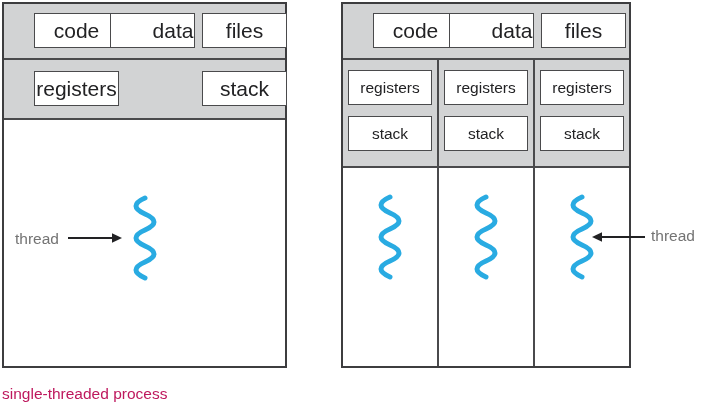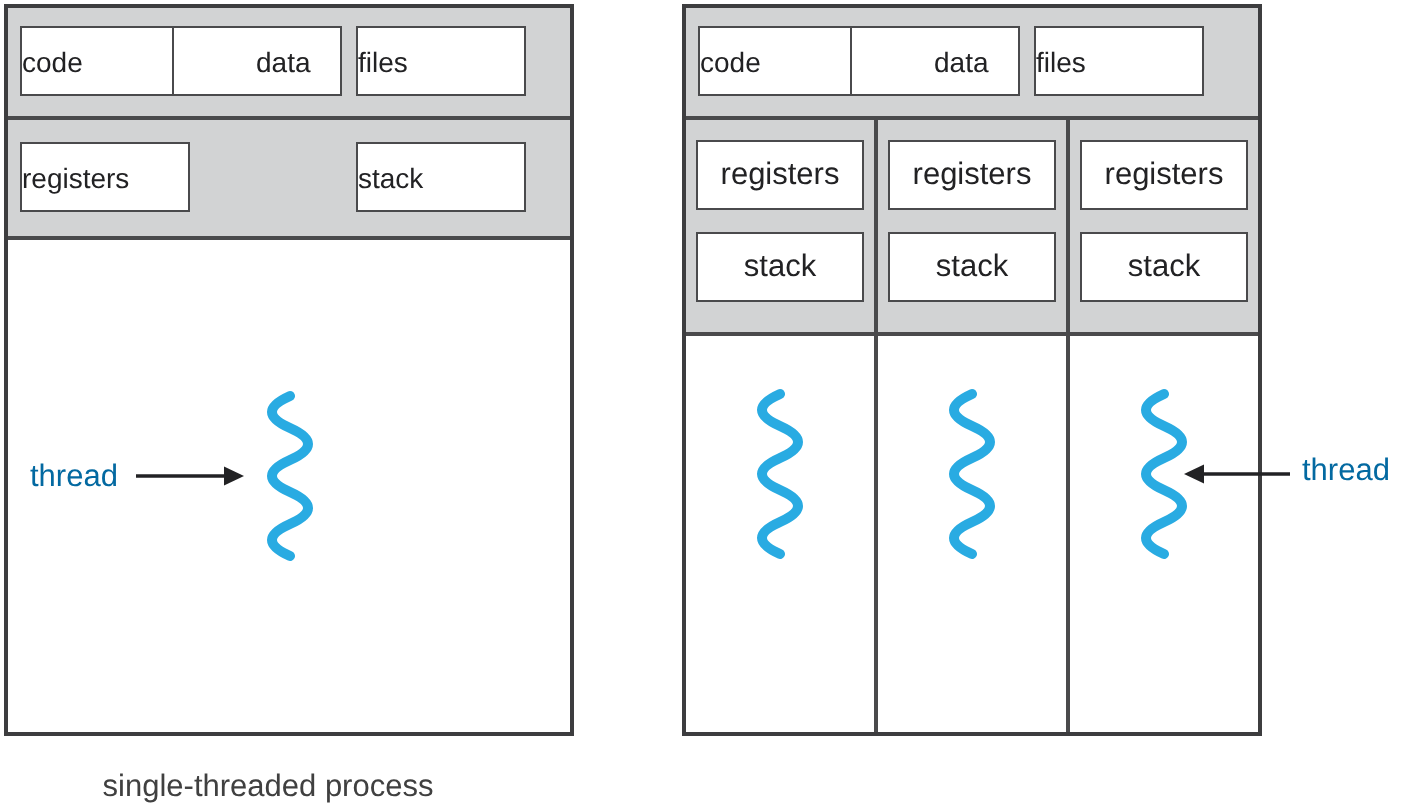--- a/index.html
+++ b/index.html
@@ -33,22 +33,24 @@
   .band-regstack { height: 60px; }
 
   .wbox {
     position: absolute;
     width: 85px;
     height: 35px;
     background: #ffffff;
     border: 1.5px solid #4a4a4c;
     display: flex;
     align-items: center;
-    font-size: 14px;
+    justify-content: center;
+    font-size: 21px;
     color: #222224;
+    margin-left: 24px;
   }
   .band-top .wbox { top: 9px; }
   .pos-1 { left: 6px; }
   .pos-2 { left: 82px; padding-left: 41px; }
   .pos-3 { left: 174px; }
   .band-regstack .wbox { top: 11px; }
 
   .cols {
     position: absolute;
     left: 0;
@@ -86,38 +88,37 @@
     display: flex;
     justify-content: center;
     align-items: flex-start;
     background: #ffffff;
   }
   .col-white svg { margin-top: 26px; }
 
   .thread-label {
     position: absolute;
     font-size: 15.5px;
-    color: #0369a1;
+    color: #737373;
     white-space: nowrap;
   }
   .thread-label-left  { left: 11px; top: 226px; }
   .thread-label-right { left: 651px; top: 227px; }
 
   .arrow-svg { position: absolute; z-index: 5; }
   .arrow-left-panel { left: 64px; top: 228px; }
   .arrow-right-side { left: 592px; top: 231px; }
 
   .squiggle-left { position: absolute; left: 121px; top: 191px; }
 
   .caption {
     position: absolute;
     top: 385px;
     font-size: 15.5px;
-    color: #404040;
-    text-align: center;
+    color: #be185d;
   }
   .caption-left  { left: 2px;   width: 264px; }
   .caption-right { left: 341px; width: 259px; }
 </style>
 </head>
 <body>
 
 <div class="stage">
 
   <div class="panel left-panel">

